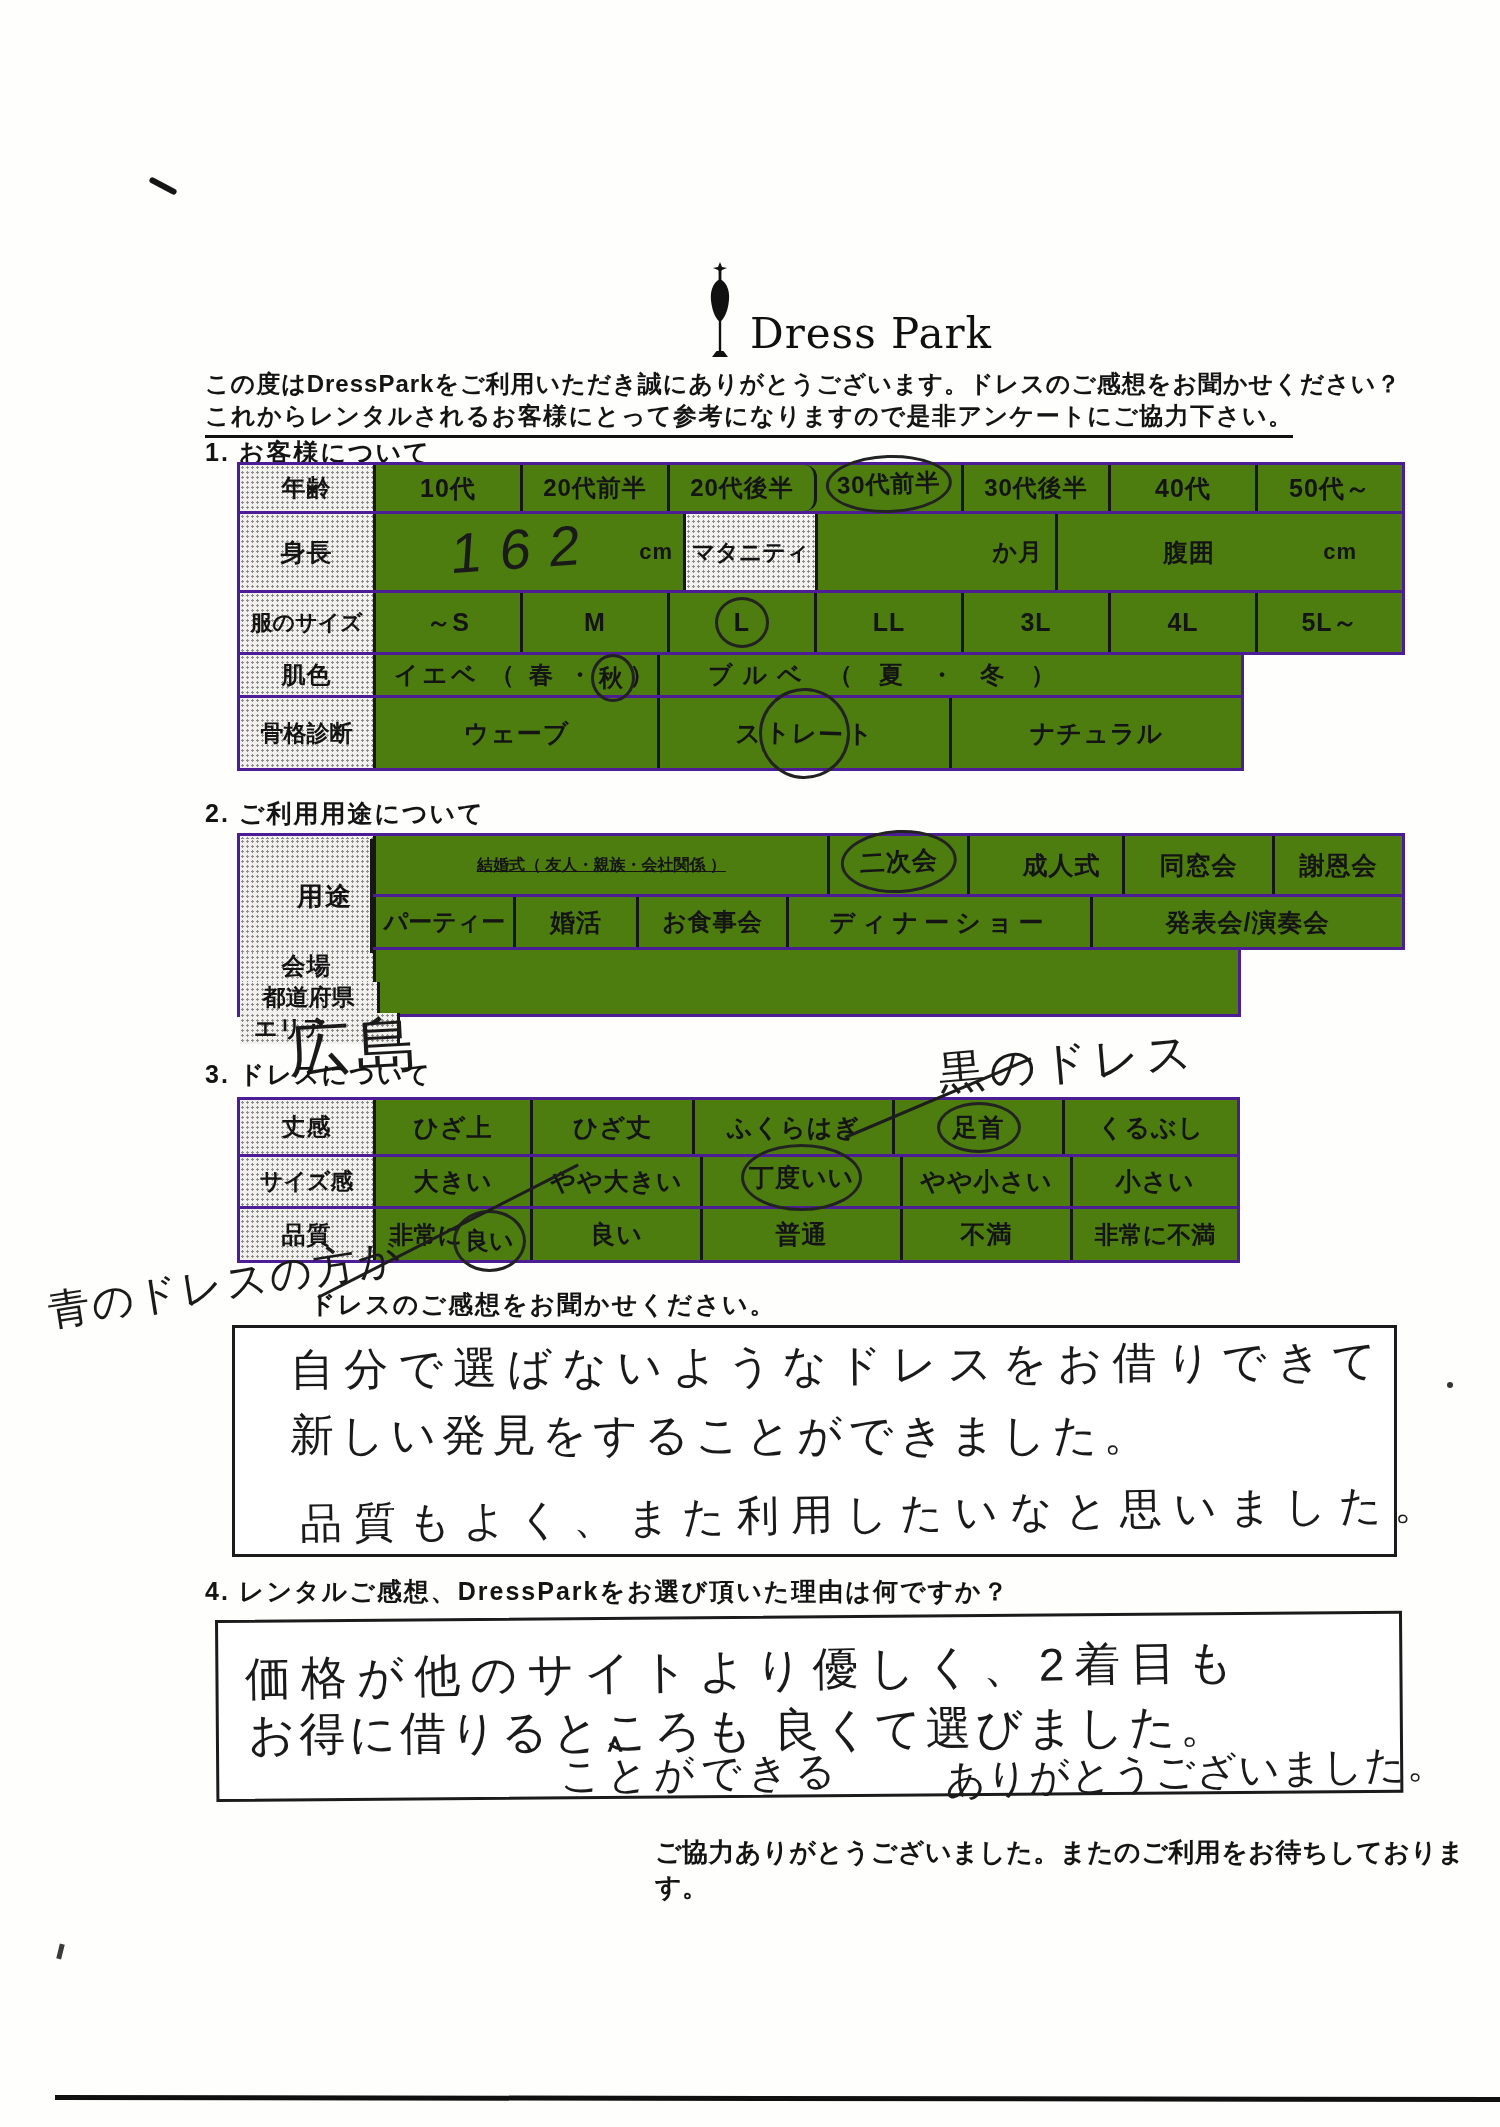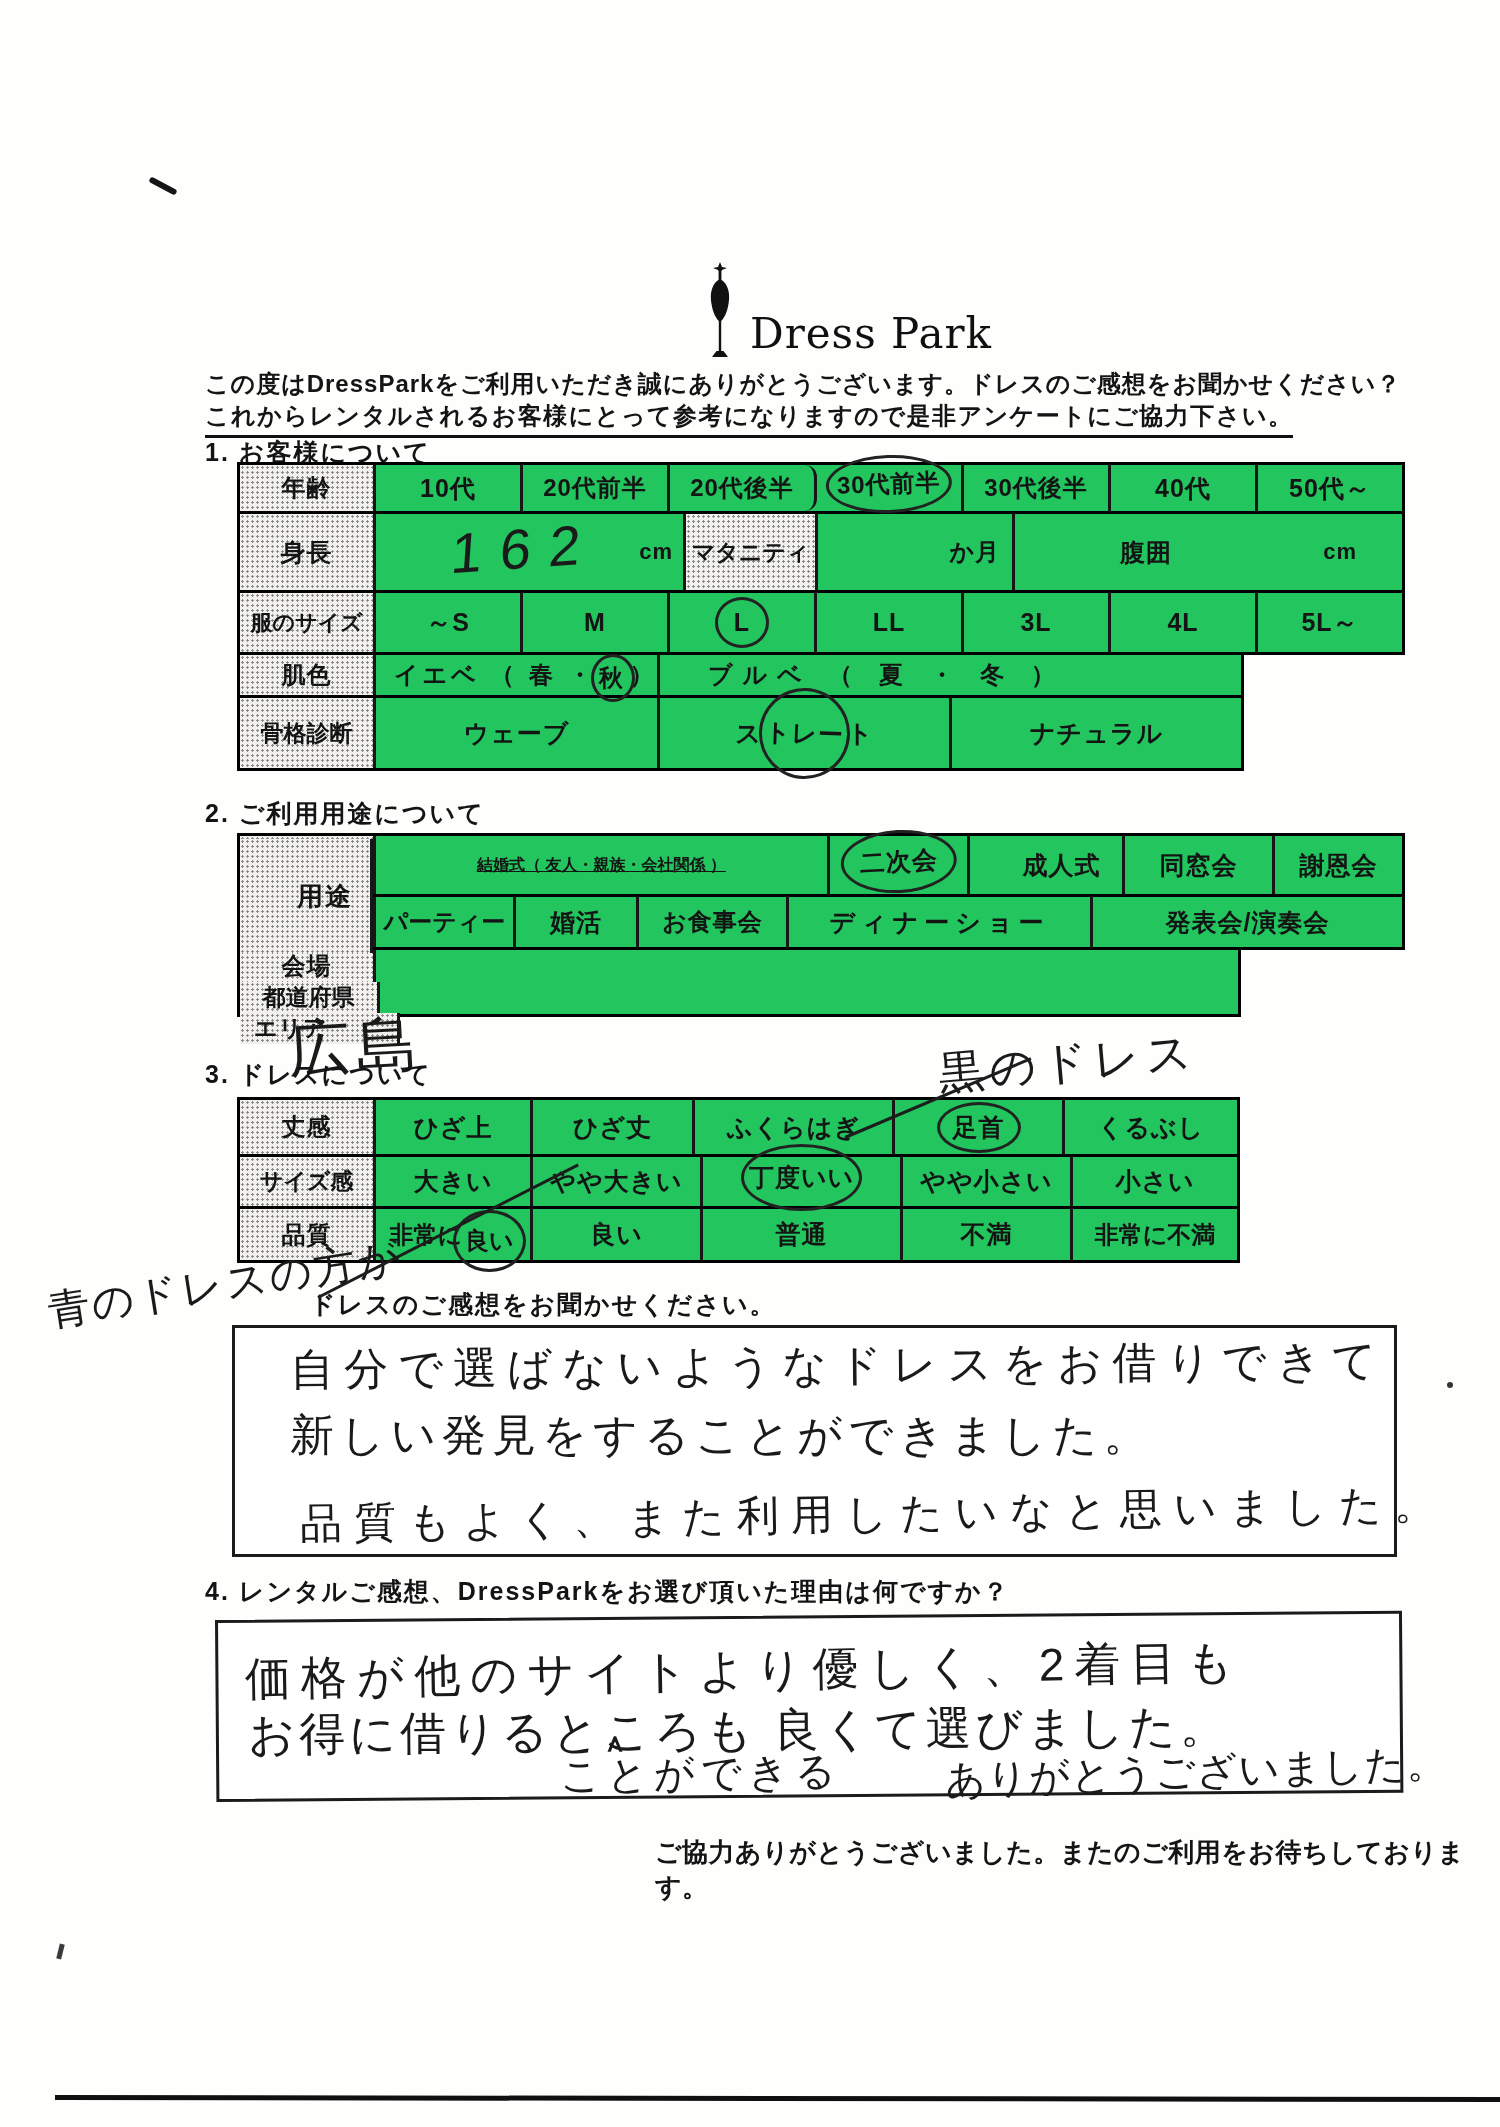--- a/index.html
+++ b/index.html
@@ -1,22 +1,22 @@
 <!DOCTYPE html>
 <html><head>
 <meta charset="utf-8">
 <style>
   html,body{margin:0;padding:0;background:#e8e8e8;}
   .page{position:relative;width:1500px;height:2127px;background:#fefefd;overflow:hidden;
         color:#141414;font-family:"Liberation Sans","DejaVu Sans",sans-serif;}
   .abs{position:absolute;}
   .p{font-weight:700;}
   
-  .trow{display:flex;align-items:stretch;border:3px solid #000000;margin-top:-3px;
-        background:#22c55e;box-sizing:border-box;overflow:visible;}
+  .trow{display:flex;align-items:stretch;border:3px solid #4c1d95;margin-top:-3px;
+        background:#4d7c0f;box-sizing:border-box;overflow:visible;}
   .cell{display:flex;align-items:center;justify-content:center;border-right:3px solid #171717;
         font-size:25px;font-weight:700;letter-spacing:1px;box-sizing:border-box;overflow:visible;
         white-space:nowrap;}
   .cell:last-child{border-right:none;}
   .hatch{background-color:#f2f1ee;background-image:radial-gradient(#8b8b8b 1px,transparent 1.3px);
          background-size:5px 5px;}
   
   .circled{display:inline-block;border:3.5px solid #222;border-radius:50%;position:relative;z-index:6;}
   .c-age{padding:10px 8px;margin:-10px -8px;transform:rotate(-2deg) translateY(-4px);}
   .c-l{padding:8px 16px;margin:-8px -16px;}
@@ -87,21 +87,21 @@
         </div>
     </div>
 
     <div class="trow" style="width:1168px;height:82px;">
       <div class="cell hatch" style="width:136px;">身長</div>
       <div class="cell" style="width:310px;justify-content:flex-end;padding-right:10px;position:relative;">
         <span class="hand" style="left:75px;top:2px;font-size:56px;letter-spacing:18px;transform:rotate(-4deg) skewX(-8deg);">162</span>
         <span style="font-size:22px;">cm</span>
       </div>
       <div class="cell hatch" style="width:132px;font-size:23px;letter-spacing:0;">マタニティ</div>
-      <div class="cell" style="width:197px;justify-content:flex-end;padding-right:12px;font-size:24px;">
+      <div class="cell" style="width:240px;justify-content:flex-end;padding-right:12px;font-size:24px;">
           <span>か月</span>
         </div>
       <div class="cell" style="flex:1;justify-content:space-between;padding:0 45px 0 105px;">
         <span>腹囲</span>
         <span style="font-size:22px;">cm</span>
       </div>
     </div>
 
     <div class="trow" style="width:1168px;height:65px;">
       <div class="cell hatch" style="width:136px;font-size:22px;letter-spacing:0;">服のサイズ</div>

